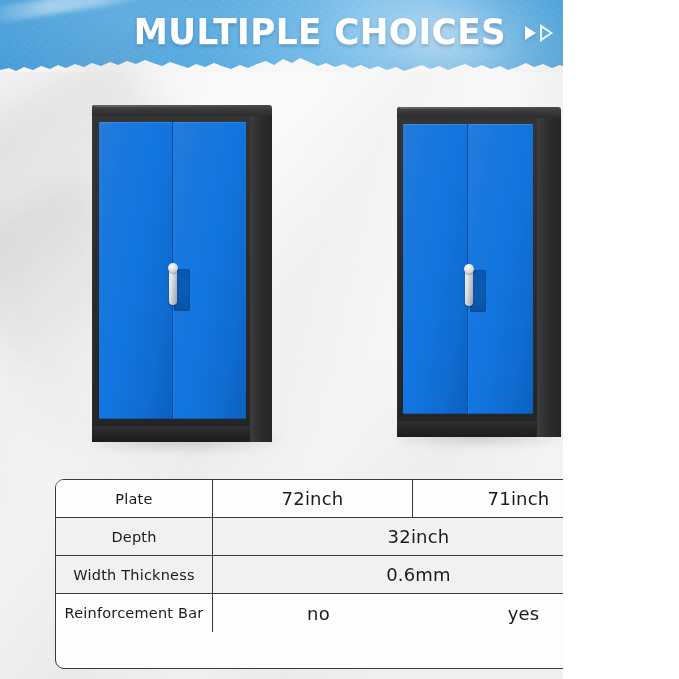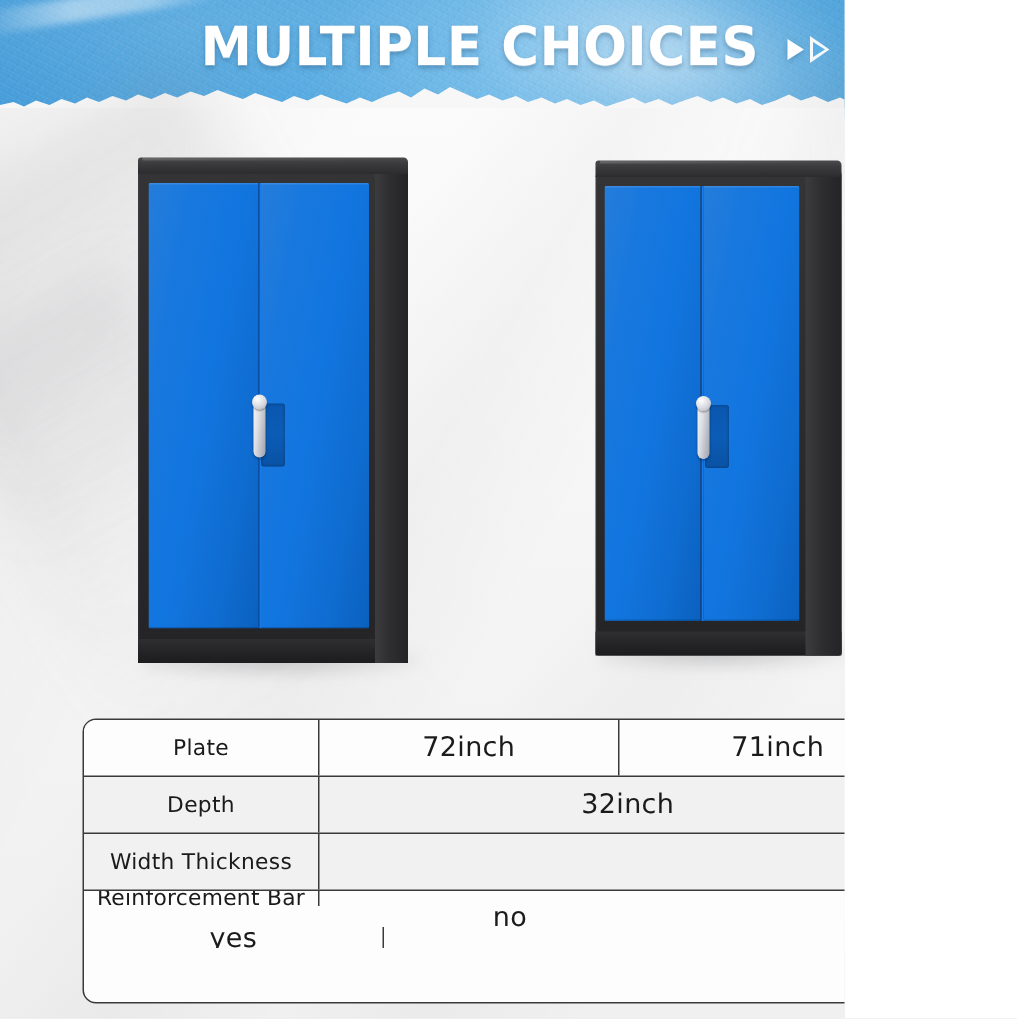--- a/index.html
+++ b/index.html
@@ -267,21 +267,21 @@
     overflow: hidden;
     background: #fdfdfd;
     box-sizing: border-box;
   }
   .spec-row {
     display: flex;
     height: 38px;
     border-bottom: 1.2px solid #3a3a3a;
     box-sizing: border-box;
   }
-  .spec-row:last-child { border-bottom: none; flex-direction: column; }
+  .spec-row:last-child { border-bottom: none; }
   .spec-row.tint { background: #f1f1f1; }
   .spec-row.plain { background: #fdfdfd; }
 
   .cell {
     display: flex;
     align-items: center;
     justify-content: center;
     font-family: "DejaVu Sans", sans-serif;
     font-size: 18px;
     color: #1b1b1b;
@@ -396,20 +396,21 @@
     </div>
 
     <div class="spec-row tint">
       <div class="cell label">Depth</div>
       <div class="cell v2">32inch</div>
     </div>
 
 
     <div class="spec-row tint">
       <div class="cell label">Width Thickness</div>
+      <div class="cell v2">0.6mm</div>
     </div>
 
     <div class="spec-row plain">
       <div class="cell label">Reinforcement Bar</div>
       <div class="cell v2">no</div>
       <div class="cell v1">yes</div>
     </div>
 
   </div>
 

